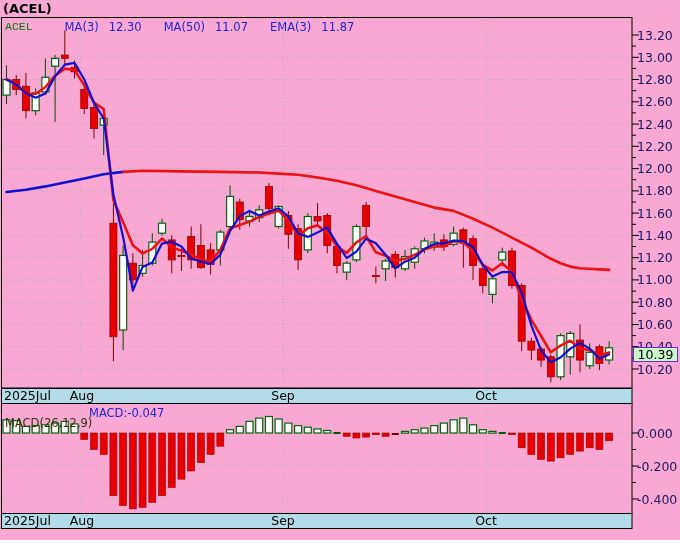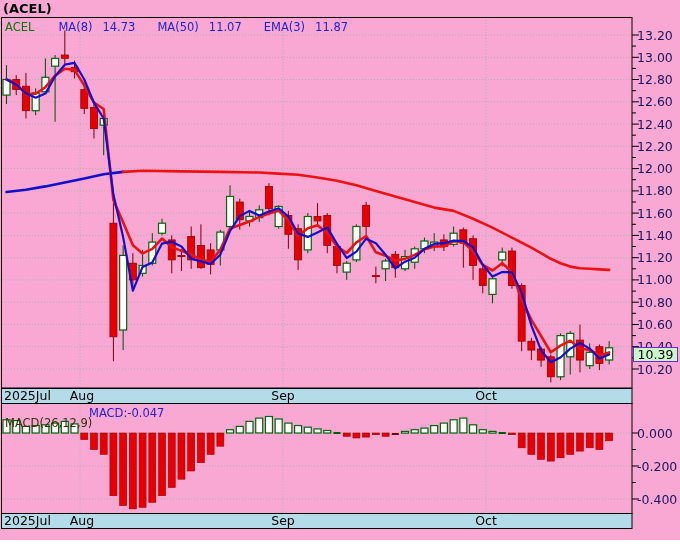--- a/index.html
+++ b/index.html
@@ -1,37 +1,37 @@
 <!DOCTYPE html>
 <html><head>
 <meta charset="utf-8">
 <style>
   html,body{margin:0;padding:0;background:#fff;}
   .stage{position:relative;width:680px;height:540px;background:#f9a8d4;overflow:hidden;
          font-family:"DejaVu Sans","Liberation Sans",sans-serif;}
   .title{position:absolute;left:3px;top:1px;font-size:13px;font-weight:bold;color:#000;}
   .legend{position:absolute;left:5px;top:20px;font-size:11.5px;display:flex;column-gap:0;white-space:pre;}
-  .legend .sym{color:#007700;margin-right:24px;}
+  .legend .sym{color:#007700;margin-right:32px;font-family:Liberation Mono, monospace;}
   .legend .lab{color:#2222cc;margin-right:10px;}
   .legend .val{color:#2222cc;margin-right:22px;}
   .macd-head{position:absolute;left:5px;top:406px;font-size:11.5px;}
   .macd-title{color:#33330a;position:absolute;left:0;top:10px;white-space:nowrap;text-align:right;}
   .macd-val{color:#2222cc;position:absolute;left:84px;top:0;white-space:nowrap;}
   .badge{position:absolute;left:633px;top:347px;width:45px;height:15px;background:#c9f7c9;
          border:1px solid #6d28d9;font-size:12.5px;color:#000;display:flex;align-items:center;
          justify-content:center;box-sizing:border-box;}
   .watermark{position:absolute;right:3px;top:529px;font-size:13px;font-weight:600;color:#141414;}
   svg text{font-family:"DejaVu Sans","Liberation Sans",sans-serif;}
 </style>
 </head>
 <body>
 
 <div class="stage">
   <div class="title">(ACEL)</div>
-  <div class="legend"><span class="sym">ACEL</span><span class="lab">MA(8)</span><span class="val">14.73</span><span class="lab">MA(50)</span><span class="val">11.07</span><span class="lab">EMA(3)</span><span class="val">11.87</span></div>
+  <div class="legend"><span class="sym">ACEL</span><span class="lab">MA(3)</span><span class="val">12.30</span><span class="lab">MA(50)</span><span class="val">11.07</span><span class="lab">EMA(3)</span><span class="val">11.87</span></div>
   <div id="chartHost" style="position:absolute;left:0;top:0;width:680px;height:546px;"><svg width="680" height="546" viewBox="0 0 680 546">
         <g>
           <line x1="2" y1="35.0" x2="632" y2="35.0" stroke="#b0b0b0" stroke-width="1" stroke-dasharray="1 2"></line>
           <line x1="2" y1="57.3" x2="632" y2="57.3" stroke="#b0b0b0" stroke-width="1" stroke-dasharray="1 2"></line>
           <line x1="2" y1="79.5" x2="632" y2="79.5" stroke="#b0b0b0" stroke-width="1" stroke-dasharray="1 2"></line>
           <line x1="2" y1="101.8" x2="632" y2="101.8" stroke="#b0b0b0" stroke-width="1" stroke-dasharray="1 2"></line>
           <line x1="2" y1="124.1" x2="632" y2="124.1" stroke="#b0b0b0" stroke-width="1" stroke-dasharray="1 2"></line>
           <line x1="2" y1="146.3" x2="632" y2="146.3" stroke="#b0b0b0" stroke-width="1" stroke-dasharray="1 2"></line>
           <line x1="2" y1="168.6" x2="632" y2="168.6" stroke="#b0b0b0" stroke-width="1" stroke-dasharray="1 2"></line>
           <line x1="2" y1="190.9" x2="632" y2="190.9" stroke="#b0b0b0" stroke-width="1" stroke-dasharray="1 2"></line>

